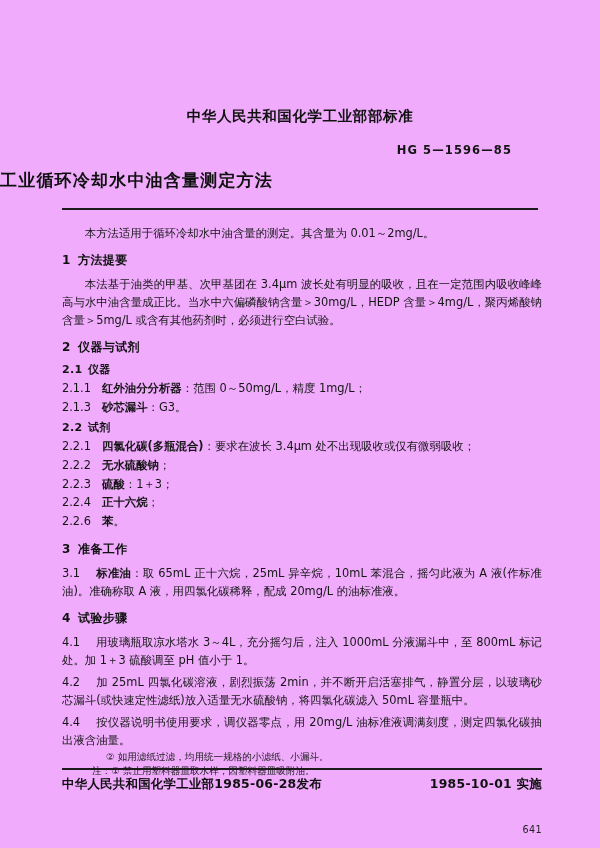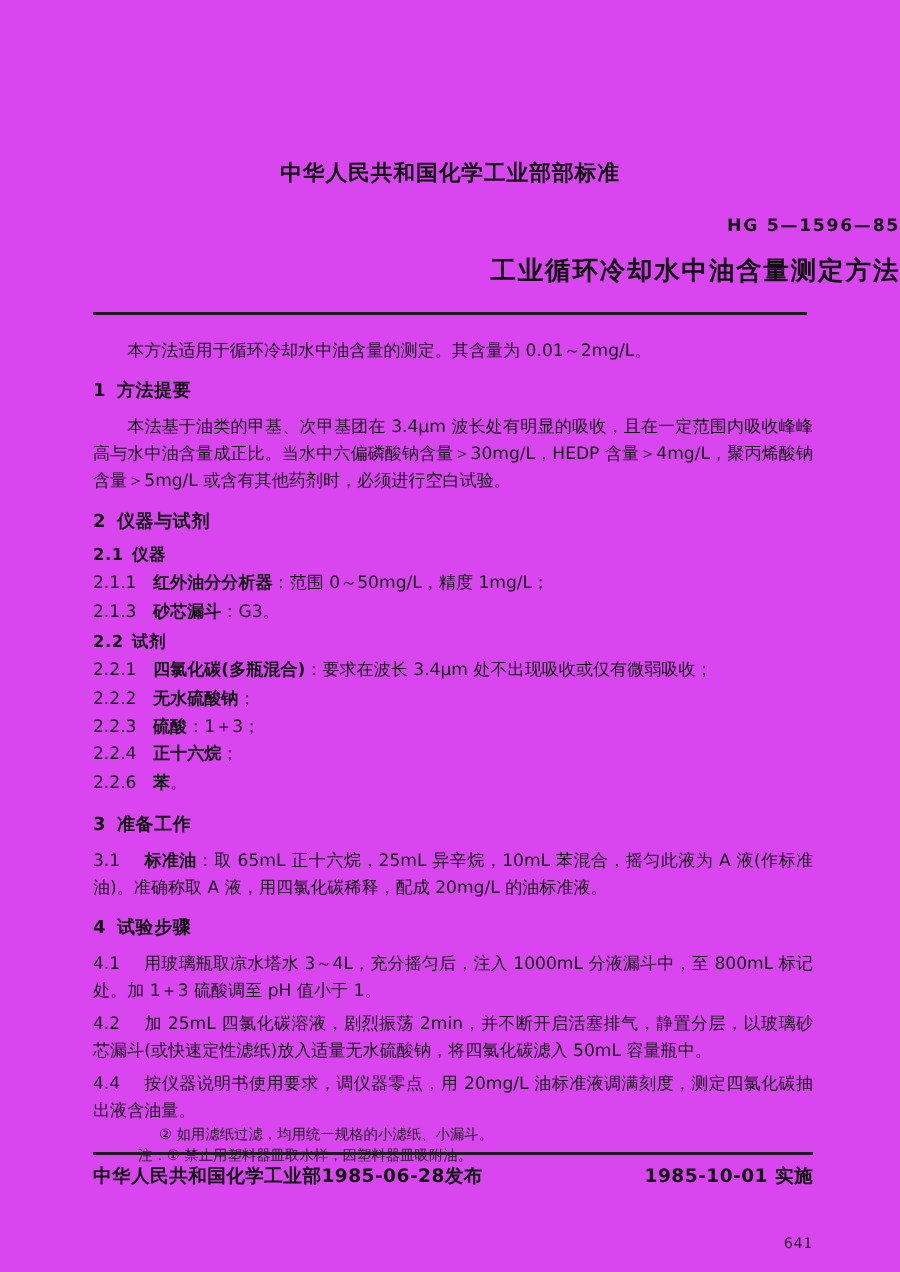--- a/index.html
+++ b/index.html
@@ -13,49 +13,50 @@
     height: 848px;
     position: relative;
     font-family: "DejaVu Sans", "Liberation Sans", sans-serif;
     color: #141414;
     overflow: hidden;
   }
 
   .page {
     position: absolute;
     inset: 0;
-    background: #d946ef;
+    background: #f0abfc;
   }
 
   
   .header-block {
     position: absolute;
     left: 0;
     right: 0;
     top: 108px;
   }
   .org-title {
     text-align: center;
     font-size: 14.5px;
     font-weight: bold;
     letter-spacing: 0.6px;
     color: #121212;
     line-height: 1.2;
   }
   .std-no {
     text-align: right;
+    padding-right: 88px;
     margin-top: 18px;
     font-size: 11.5px;
     font-weight: bold;
     letter-spacing: 1.1px;
     color: #141414;
     font-family: "DejaVu Sans", "Liberation Sans", sans-serif;
   }
   .doc-title {
-    text-align: right;
+    text-align: left;
     font-size: 17px;
     font-weight: bold;
     letter-spacing: 1.2px;
     margin-top: 12px;
     color: #101010;
   }
 
   .rule-top {
     position: absolute;
     left: 62px;

